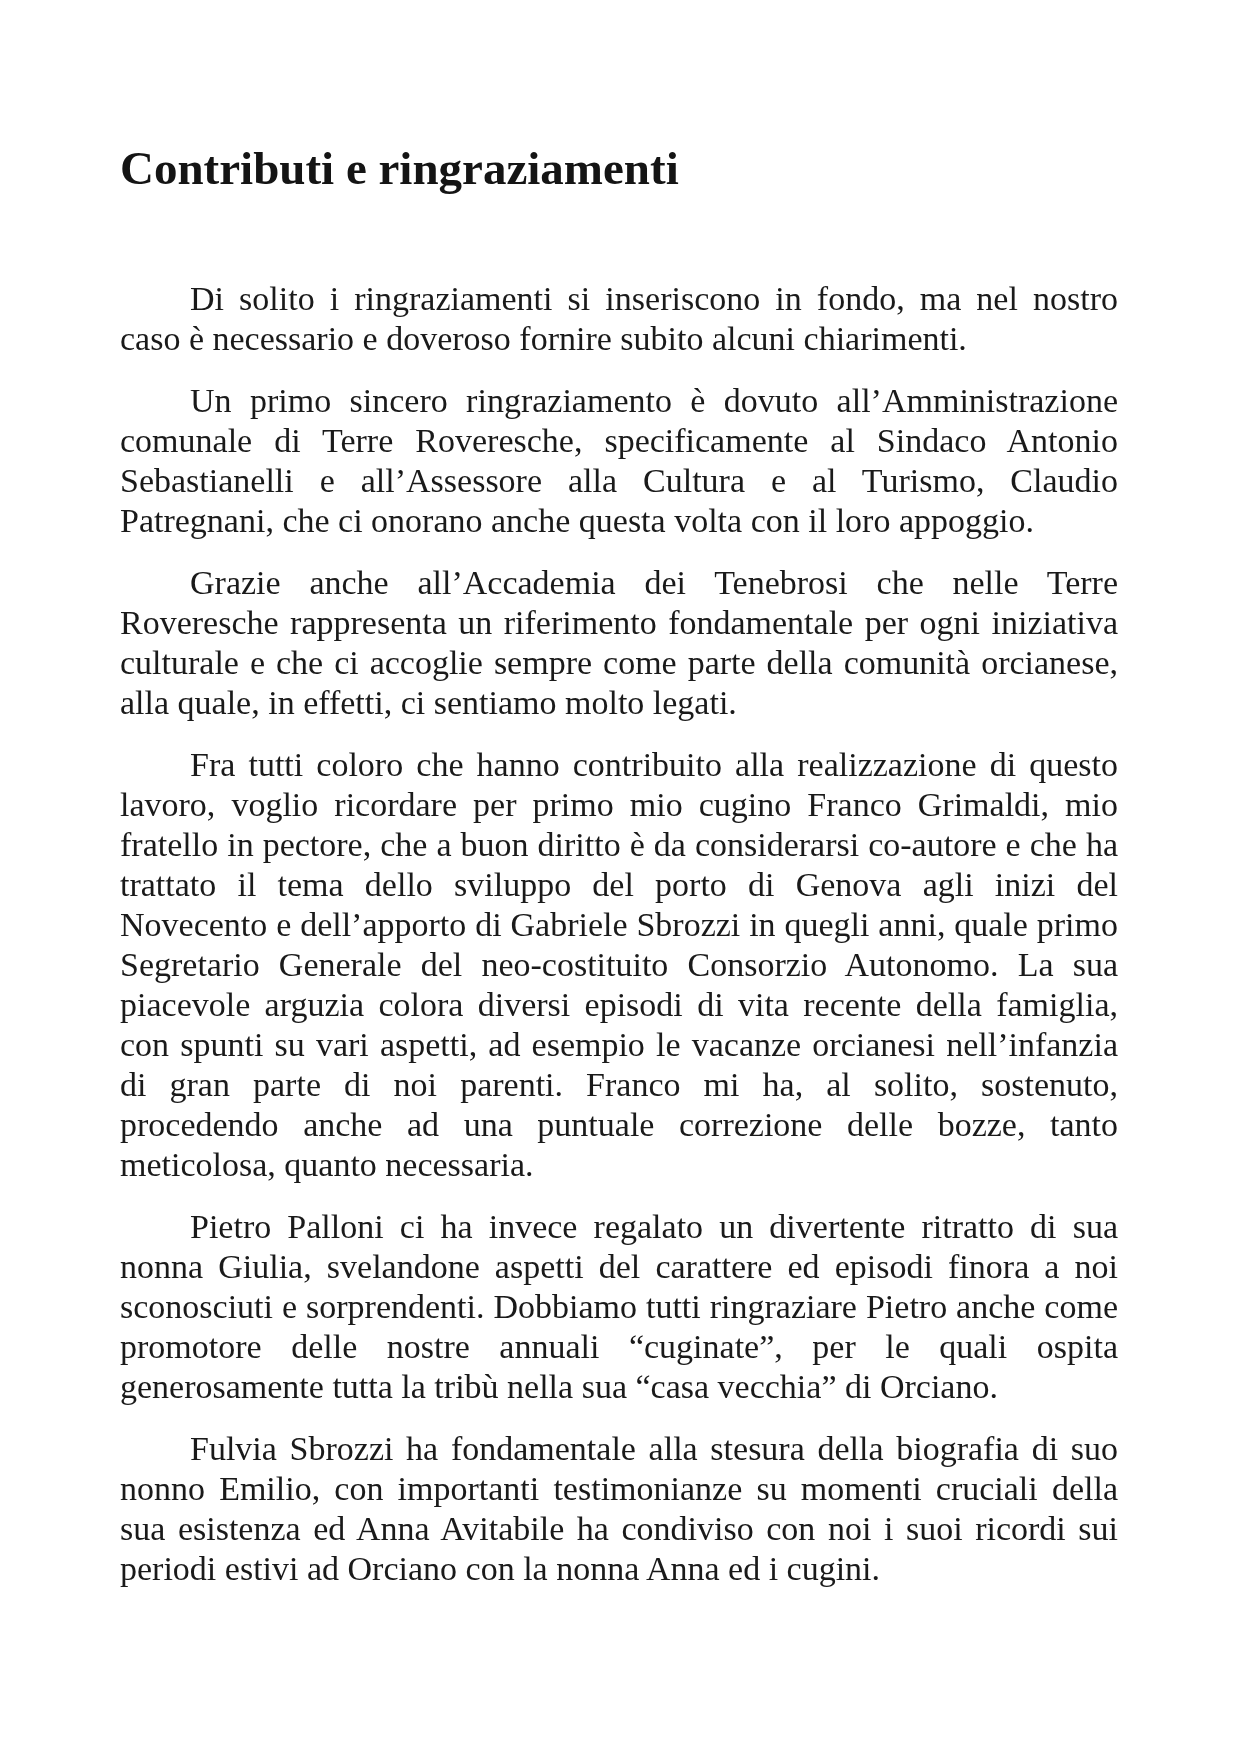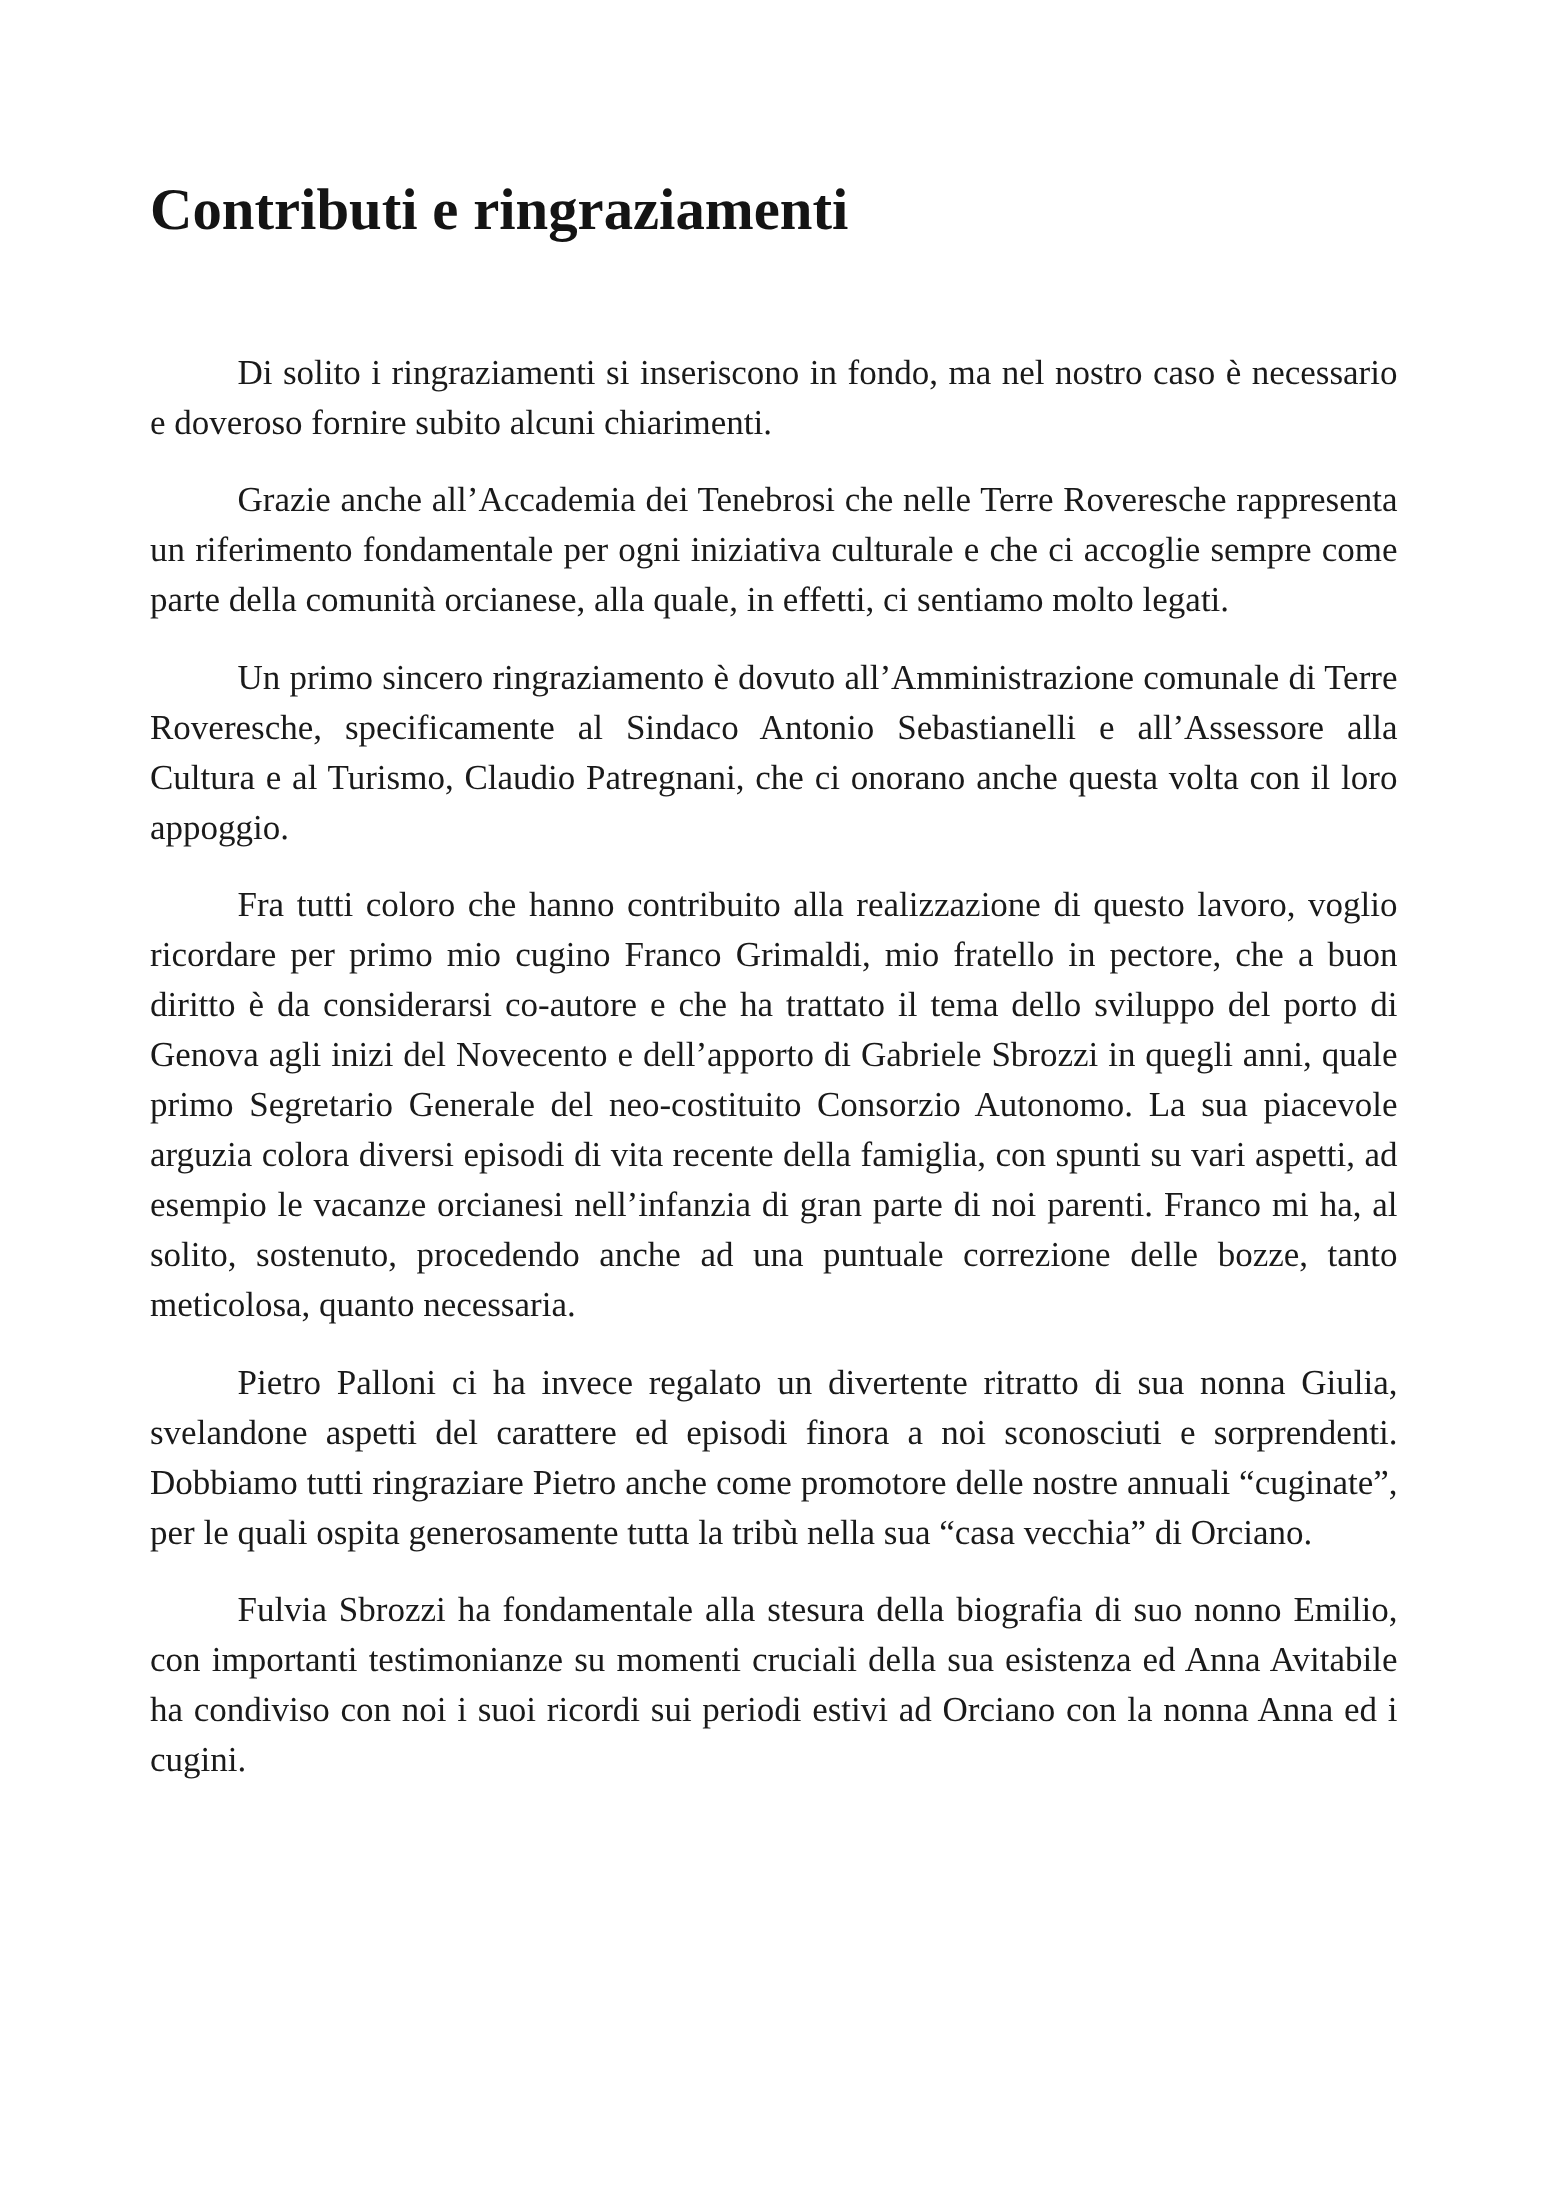--- a/index.html
+++ b/index.html
@@ -24,41 +24,41 @@
   }
   h1.doc-title {
     font-size: 47px;
     font-weight: bold;
     line-height: 1.1;
     margin: 143px 0 84px 0;
     padding: 0;
     color: #141414;
   }
   p.para {
-    font-size: 28px;
+    font-size: 34px;
     line-height: 40px;
     margin: 0 4px 22px 0;
     padding: 0;
     text-align: justify;
     text-indent: 70px;
     hyphens: none;
     -webkit-hyphens: none;
     word-spacing: normal;
   }
   p.para .seg-italic {
   }
 </style>
 </head>
 <body>
 
 <div class="page">
   <div class="content">
     <h1 class="doc-title">Contributi e ringraziamenti</h1>
     <div id="paragraphs">
         <p class="para"><span class="seg-normal">Di solito i ringraziamenti si inseriscono in fondo, ma nel nostro caso è necessario e doveroso fornire subito alcuni chiarimenti.</span></p>
+        <p class="para"><span class="seg-normal">Un primo sincero ringraziamento è dovuto all’Amministrazione comunale di Terre Roveresche, specificamente al Sindaco Antonio Sebastianelli e all’Assessore alla Cultura e al Turismo, Claudio Patregnani, che ci onorano anche questa volta con il loro appoggio.</span></p>
         <p class="para"><span class="seg-normal">Grazie anche all’Accademia dei Tenebrosi che nelle Terre Roveresche rappresenta un riferimento fondamentale per ogni iniziativa culturale e che ci accoglie sempre come parte della comunità orcianese, alla quale, in effetti, ci sentiamo molto legati.</span></p>
-        <p class="para"><span class="seg-normal">Un primo sincero ringraziamento è dovuto all’Amministrazione comunale di Terre Roveresche, specificamente al Sindaco Antonio Sebastianelli e all’Assessore alla Cultura e al Turismo, Claudio Patregnani, che ci onorano anche questa volta con il loro appoggio.</span></p>
         <p class="para"><span class="seg-normal">Fra tutti coloro che hanno contribuito alla realizzazione di questo lavoro, voglio ricordare per primo mio cugino Franco Grimaldi, mio fratello </span><span class="seg-italic">in pectore</span><span class="seg-normal">, che a buon diritto è da considerarsi co-autore e che ha trattato il tema dello sviluppo del porto di Genova agli inizi del Novecento e dell’apporto di Gabriele Sbrozzi in quegli anni, quale primo Segretario Generale del neo-costituito Consorzio Autonomo. La sua piacevole arguzia colora diversi episodi di vita recente della famiglia, con spunti su vari aspetti, ad esempio le vacanze orcianesi nell’infanzia di gran parte di noi parenti. Franco mi ha, al solito, sostenuto, procedendo anche ad una puntuale correzione delle bozze, tanto meticolosa, quanto necessaria.</span></p>
         <p class="para"><span class="seg-normal">Pietro Palloni ci ha invece regalato un divertente ritratto di sua nonna Giulia, svelandone aspetti del carattere ed episodi finora a noi sconosciuti e sorprendenti. Dobbiamo tutti ringraziare Pietro anche come promotore delle nostre annuali “cuginate”, per le quali ospita generosamente tutta la tribù nella sua “casa vecchia” di Orciano.</span></p>
         <p class="para"><span class="seg-normal">Fulvia Sbrozzi ha fondamentale alla stesura della biografia di suo nonno Emilio, con importanti testimonianze su momenti cruciali della sua esistenza ed Anna Avitabile ha condiviso con noi i suoi ricordi sui periodi estivi ad Orciano con la nonna Anna ed i cugini.</span></p>
       </div>
   </div>
 </div>
 
 </body></html>

